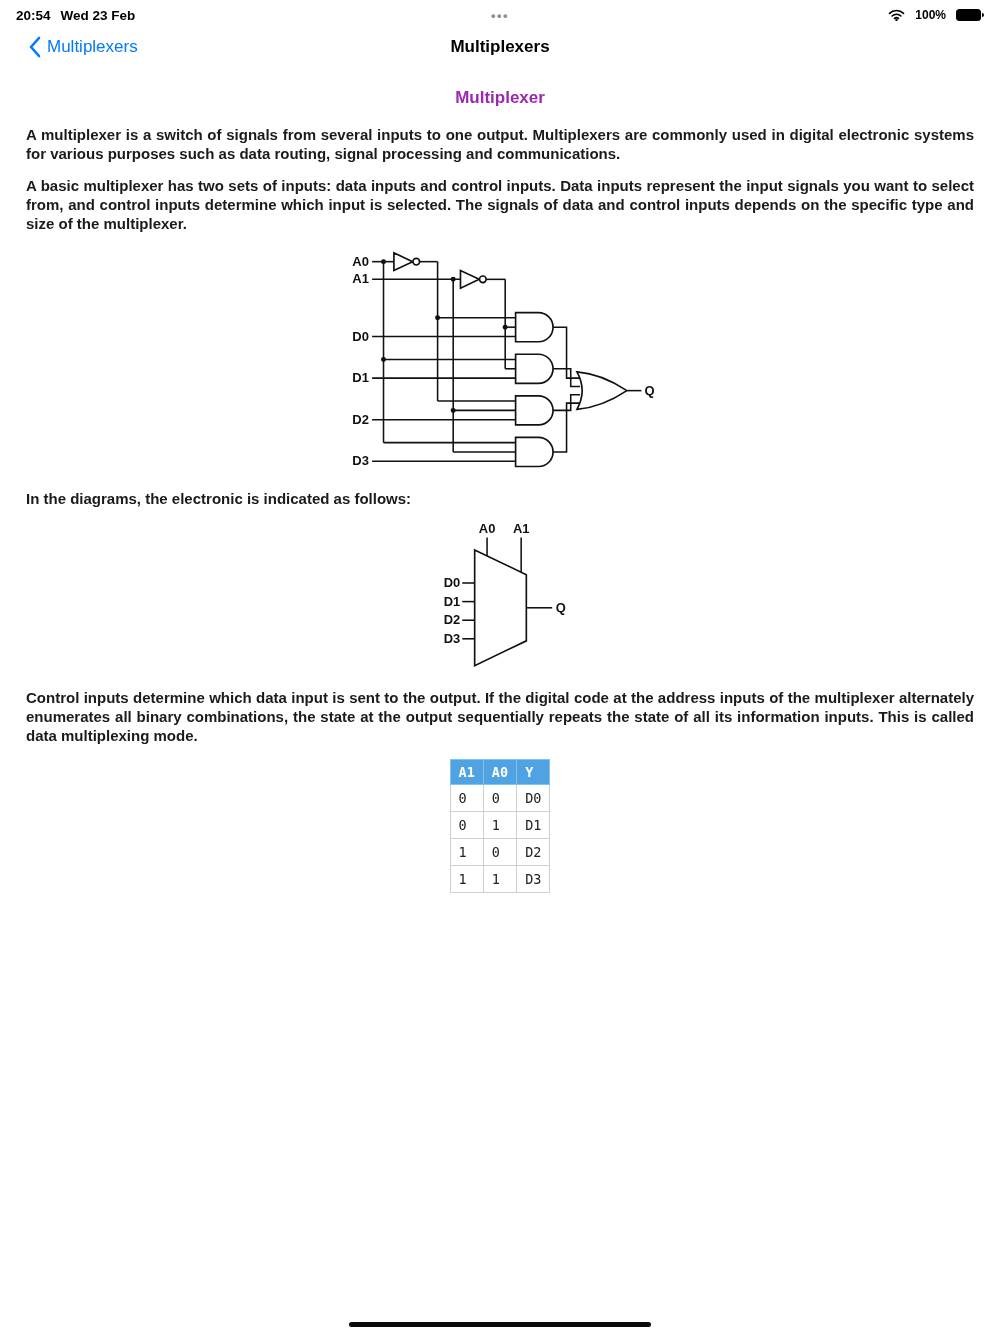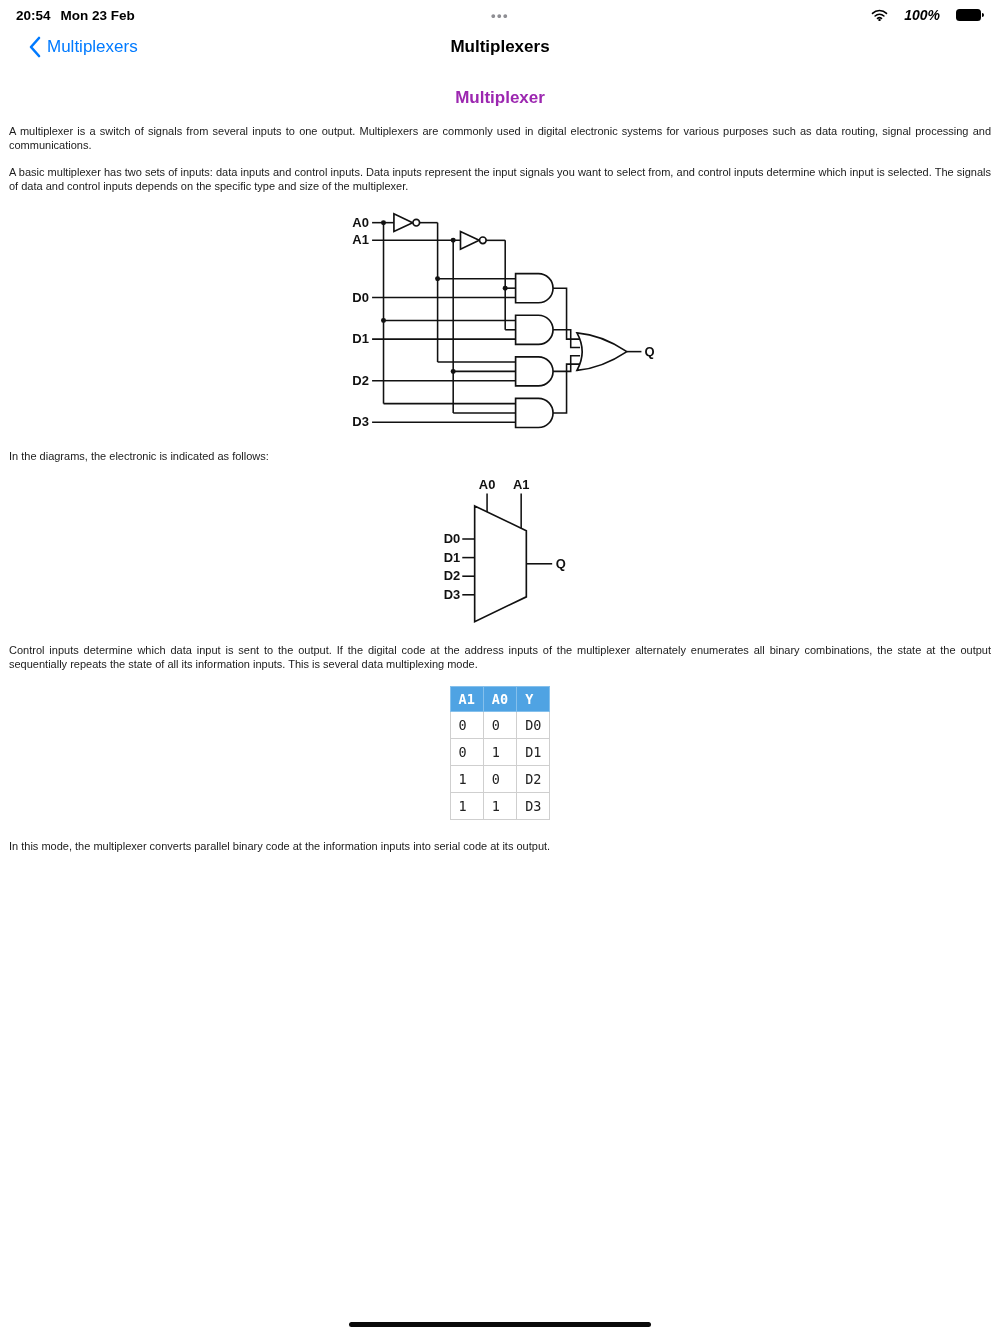--- a/index.html
+++ b/index.html
@@ -5,34 +5,34 @@
   * { box-sizing: border-box; }
   body { margin:0; background:#fff; color:#111; font-family:"Liberation Sans", sans-serif; }
   .page { position:relative; width:1000px; height:1334px; background:#fff; overflow:hidden; }
 
   
   .status-bar { position:relative; display:flex; justify-content:space-between; align-items:center;
                 height:26px; padding:4px 16px 0; font-size:13.5px; font-weight:700; color:#000; }
   .status-left { display:flex; gap:10px; align-items:center; }
   .status-center { position:absolute; left:50%; top:8px; transform:translateX(-50%);
                    color:#8e8e93; font-size:13px; letter-spacing:1.5px; font-weight:700; }
-  .status-right { display:flex; align-items:center; gap:16px; font-weight:600; font-size:14px;font-style:italic; }
+  .status-right { display:flex; align-items:center; gap:10px; font-weight:600; font-size:12px; }
   .battery { display:flex; align-items:center; }
   .battery-body { width:25px; height:12px; background:#000; border-radius:3.5px; }
   .battery-cap { width:2px; height:4.5px; background:#000; border-radius:0 2px 2px 0; margin-left:1px; }
 
   
   .nav-bar { position:relative; height:42px; display:flex; align-items:center; padding:0 28px; }
   .back-button { display:flex; align-items:center; gap:6px; color:#007aff; font-size:17px; cursor:pointer; }
   .nav-title { position:absolute; left:50%; transform:translateX(-50%); font-weight:700; font-size:17px; color:#000; }
 
   
-  .content { padding:4px 9px 0; }
+  .content { padding:4px 26px 0; }
   .doc-heading { text-align:center; color:#9C27B0; font-weight:700; font-size:17px; margin:16px 0 17px; }
-  .para { font-size:11px; line-height:1.27; text-align:justify; margin:0 0 13px; color:#1b1b1b; }
+  .para { font-size:15px; line-height:1.27; text-align:justify; margin:0 0 13px; color:#1b1b1b;font-weight:bold; }
 
   .figure { display:flex; justify-content:center; margin:8px auto 12px; }
   .dlabel { font-family:"Liberation Sans", sans-serif; font-weight:bold; font-size:12.5px; fill:#111; }
   .wire { stroke:#111; stroke-width:1.5; fill:none; }
   .gate { stroke:#111; stroke-width:1.6; fill:#fff; }
   .dot  { fill:#111; stroke:none; }
 
   
   .truth-table { border-collapse:collapse; margin:14px auto 20px;
                  font-family:"DejaVu Sans Mono", monospace; font-size:13.5px; }
@@ -45,21 +45,21 @@
                     width:302px; height:5.5px; border-radius:3px; background:#0a0a0a; cursor:grab; }
 </style>
 </head>
 <body>
 
 <div class="page">
 
   <div class="status-bar">
     <div class="status-left">
       <span>20:54</span>
-      <span>Mon 23 Feb</span>
+      <span>Wed 23 Feb</span>
     </div>
     <div class="status-center">•••</div>
     <div class="status-right">
       <svg width="17" height="12" viewBox="0 0 17 12">
         <path d="M1.5 4.4 A10 10 0 0 1 15.5 4.4" stroke="#000" stroke-width="1.6" fill="none" stroke-linecap="round"></path>
         <path d="M4.1 7.0 A6.3 6.3 0 0 1 12.9 7.0" stroke="#000" stroke-width="1.6" fill="none" stroke-linecap="round"></path>
         <path d="M6.5 9.4 A3.2 3.2 0 0 1 10.5 9.4" stroke="#000" stroke-width="1.6" fill="none" stroke-linecap="round"></path>
         <circle cx="8.5" cy="10.9" r="1.2" fill="#000"></circle>
       </svg>
       <span>100%</span>
@@ -176,21 +176,21 @@
         <text class="dlabel" x="57" y="12" text-anchor="middle">A0</text>
         <text class="dlabel" x="90" y="12" text-anchor="middle">A1</text>
         <text class="dlabel" x="31" y="64" text-anchor="end">D0</text>
         <text class="dlabel" x="31" y="82" text-anchor="end">D1</text>
         <text class="dlabel" x="31" y="100" text-anchor="end">D2</text>
         <text class="dlabel" x="31" y="118" text-anchor="end">D3</text>
         <text class="dlabel" x="123.5" y="88.5">Q</text>
       </svg>
     </div>
 
-    <p class="para">Control inputs determine which data input is sent to the output. If the digital code at the address inputs of the multiplexer alternately enumerates all binary combinations, the state at the output sequentially repeats the state of all its information inputs. This is several data multiplexing mode.</p>
+    <p class="para">Control inputs determine which data input is sent to the output. If the digital code at the address inputs of the multiplexer alternately enumerates all binary combinations, the state at the output sequentially repeats the state of all its information inputs. This is called data multiplexing mode.</p>
 
     <table class="truth-table">
       <thead>
         <tr>
           <th>A1</th>
           <th>A0</th>
           <th>Y</th>
         </tr>
       </thead>
       <tbody>
@@ -210,17 +210,16 @@
           <td>D2</td>
         </tr>
         <tr>
           <td>1</td>
           <td>1</td>
           <td>D3</td>
         </tr>
       </tbody>
     </table>
 
-    <p class="para">In this mode, the multiplexer converts parallel binary code at the information inputs into serial code at its output.</p>
   </div>
 
   <div class="home-indicator"></div>
 </div>
 
 </body></html>

